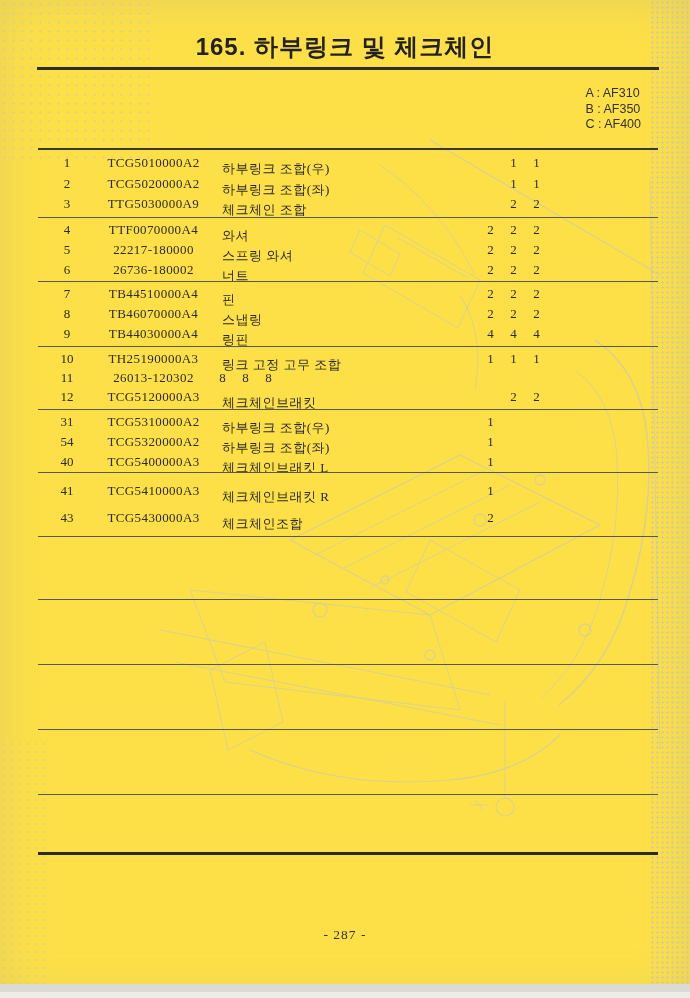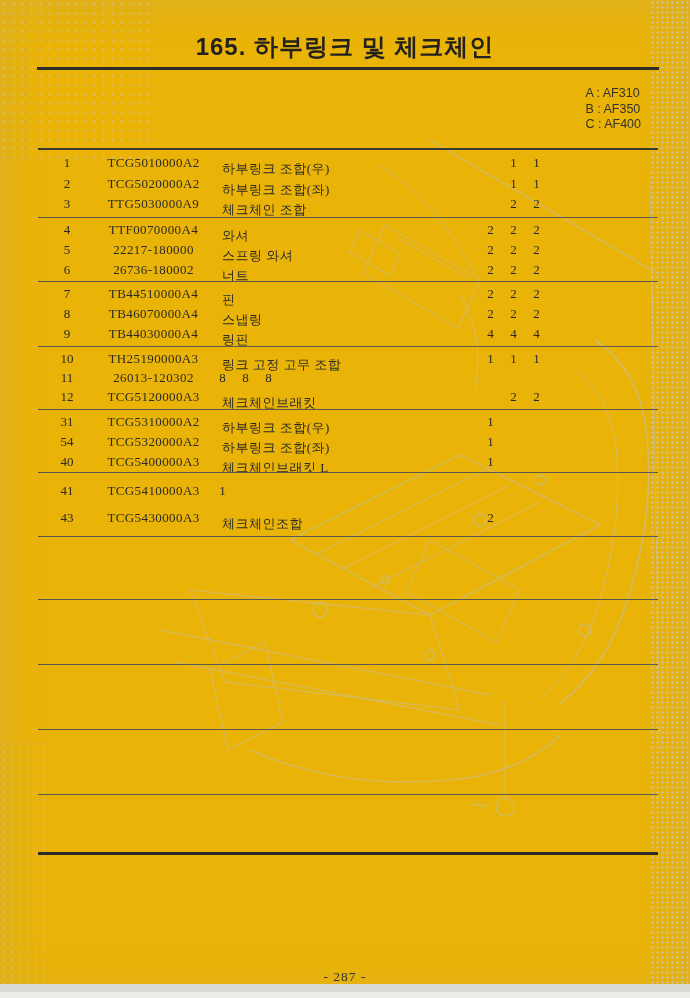--- a/index.html
+++ b/index.html
@@ -1,18 +1,18 @@
 <!DOCTYPE html>
 <html><head>
 <meta charset="utf-8">
 <style>
   html,body{margin:0;padding:0;background:#cfcdc6;}
   .sheet{
     position:relative;width:690px;height:998px;margin:0 auto;overflow:hidden;
-    background:#eab308;
+    background:#fde047;
     box-shadow:inset 0 0 46px rgba(170,164,148,.28);
     font-family:"Liberation Serif","DejaVu Serif",serif;
     color:#2b2a26;
   }
   
   .speckle{position:absolute;pointer-events:none;
     background-image:radial-gradient(circle,#c6c4ba 1px,transparent 1.4px);
     background-size:6px 6px;opacity:.55;}
   .sp-right{left:650px;top:0;width:40px;height:998px;background-size:5px 5px;opacity:.7;}
   .sp-topleft{left:0;top:0;width:150px;height:160px;background-size:9px 9px;opacity:.5;}
@@ -56,21 +56,21 @@
   .t-row .c-no{text-align:center;}
   .t-row .c-part{text-align:center;letter-spacing:.4px;}
   .t-row .c-name{padding-left:11px;box-sizing:border-box;letter-spacing:.5px;margin-top:12px;}
   .t-row .c-qty{text-align:center;}
   .t-row .c-remark{text-align:center;}
 
   .blank{border-bottom:1px solid #5b584f;box-sizing:border-box;}
   .b0{height:63px}.b1{height:65px}.b2{height:65px}.b3{height:65px}
   .blank-last{height:60px;border-bottom:3px solid #2e2c27;box-sizing:border-box;}
 
-  .page-number{position:absolute;left:0;top:969px;width:690px;text-align:center;
+  .page-number{position:absolute;left:0;top:927px;width:690px;text-align:center;
     font-size:13.5px;letter-spacing:1px;color:#33312c;}
 </style>
 </head>
 <body>
 
 <div class="sheet">
 
   <svg class="watermark" viewBox="0 0 560 760" fill="none" stroke="#bcc2ce" stroke-width="1.3" stroke-linejoin="round">
     <path d="M300 30 L530 165"></path>
     <path d="M250 55 q60 40 95 110" stroke-width="1"></path>
@@ -260,20 +260,21 @@
             <div class="cell c-qty">1</div>
             <div class="cell c-qty"></div>
             <div class="cell c-qty"></div>
             <div class="cell c-remark"></div>
           </div>
         </div>
         <div class="t-group g5">
           <div class="t-row">
             <div class="cell c-no">41</div>
             <div class="cell c-part">TCG5410000A3</div>
+            <div class="cell c-name">체크체인브래킷 R</div>
             <div class="cell c-qty">1</div>
             <div class="cell c-qty"></div>
             <div class="cell c-qty"></div>
             <div class="cell c-remark"></div>
           </div>
           <div class="t-row">
             <div class="cell c-no">43</div>
             <div class="cell c-part">TCG5430000A3</div>
             <div class="cell c-name">체크체인조합</div>
             <div class="cell c-qty">2</div>

